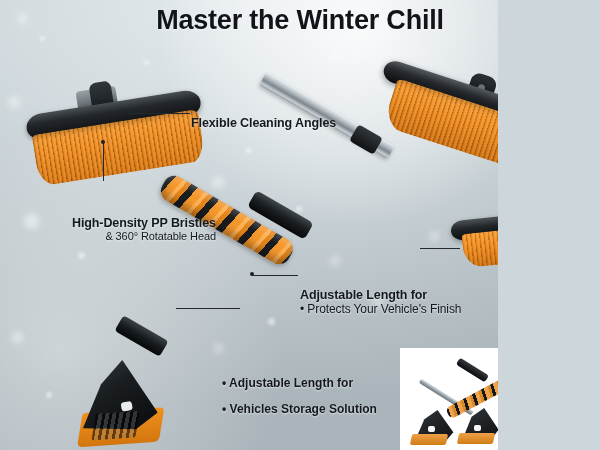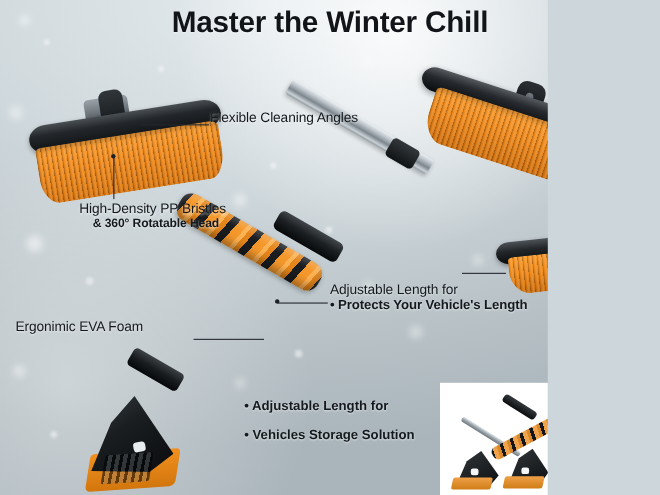--- a/index.html
+++ b/index.html
@@ -34,38 +34,38 @@
   }
   #subtitle {
     font-size:15px; font-weight:bold; color:#1d2328;
     line-height:22px; letter-spacing:-0.1px;
     text-shadow:0 1px 2px rgba(255,255,255,0.5);
   }
 
   
   .callout { position:absolute; z-index:38; color:#14191e; white-space:nowrap;
              text-shadow:0 1px 2px rgba(255,255,255,0.6); }
-  .callout .l1 { font-size:12.5px; font-weight:normal; letter-spacing:-0.1px; }
-  .callout .l2 { font-size:11px; font-weight:bold; letter-spacing:-0.1px; }
+  .callout .l1 { font-size:12.5px; font-weight:bold; letter-spacing:-0.1px;margin-top:16px; }
+  .callout .l2 { font-size:11px; font-weight:normal; letter-spacing:-0.1px; }
 
   #co-flex     { left:191px; top:100px; }
-  #co-bristles { left:72px;  top:183px; text-align:center; }
+  #co-bristles { left:72px;  top:200px; text-align:right; }
   #co-bristles .l2 { padding-left:6px; }
   #co-grip     { left:14px;  top:290px; }
   #co-grip .l2 { text-align:right; padding-right:6px; font-size:12.5px; }
-  #co-adj      { left:300px; top:256px; }
+  #co-adj      { left:300px; top:272px; }
   #co-adj .l2  { font-size:12px; }
 
   
   .lead { position:absolute; background:#23292e; z-index:37; }
   .dot  { position:absolute; width:4px; height:4px; border-radius:50%;
           background:#1b2126; z-index:39; }
 
   
-  #bullets { position:absolute; left:222px; top:356px; z-index:38; }
+  #bullets { position:absolute; left:222px; top:370px; z-index:38; }
   #bullets div {
     font-size:12px; font-weight:bold; color:#14191e; line-height:26px;
     white-space:nowrap; text-shadow:0 1px 2px rgba(255,255,255,0.6);
   }
   #bullets .b2 { letter-spacing:1.0px; padding-left:2px; }
 
   
 
   
   #brush-ul { position:absolute; left:22px; top:78px; width:188px; height:105px;
@@ -388,26 +388,25 @@
   <div class="callout" id="co-flex">
     <div class="l1">Flexible Cleaning Angles</div>
   </div>
 
   <div class="callout" id="co-bristles">
     <div class="l1">High-Density PP Bristles</div>
     <div class="l2">&amp; 360° Rotatable Head</div>
   </div>
 
   <div class="callout" id="co-grip">
-    <div class="l1">Ergonimic EVA Foam</div>
   </div>
 
   <div class="callout" id="co-adj">
     <div class="l1">Adjustable Length for</div>
-    <div class="l2">• Protects Your Vehicle's Length</div>
+    <div class="l2">• Protects Your Vehicle's Finish</div>
   </div>
 
   <div id="bullets">
     <div class="b1">• Adjustable Length for</div>
     <div class="b3">• Vehicles Storage Solution</div>
   </div>
 
   <div id="inset">
     <div class="i-pole"></div>
     <div class="i-pole-blk"></div>

